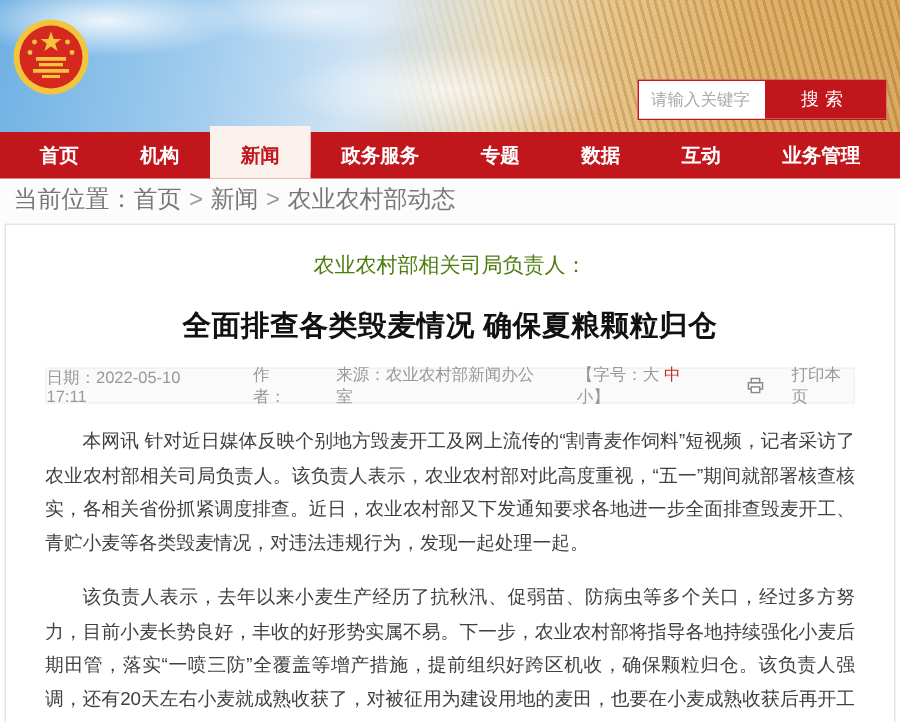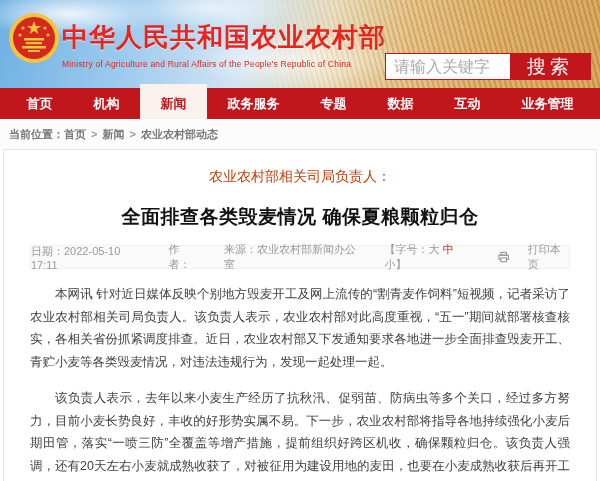--- a/index.html
+++ b/index.html
@@ -18,43 +18,43 @@
     background:repeating-linear-gradient(75deg, rgba(171,115,38,.28) 0 2px, rgba(245,214,150,.25) 2px 5px);
     -webkit-mask-image:linear-gradient(to right, transparent, #000 45%);
     mask-image:linear-gradient(to right, transparent, #000 45%); }
   .emblem { position:absolute; left:8px; top:12px; width:52px; height:52px; z-index:2; }
   .brand { position:absolute; left:62px; top:20px; z-index:2; }
   .brand-title { font-size:26px; font-weight:bold; color:#e8241c; letter-spacing:1px;
     font-family:"Liberation Serif","DejaVu Serif",serif; text-shadow:0 1px 0 rgba(255,255,255,.6); }
   .brand-sub { margin-top:4px; font-size:8.5px; color:#e8241c; letter-spacing:.2px; }
   .search { position:absolute; right:9px; top:53px; display:flex; height:27px; z-index:3;
     border:1px solid #c2161d; background:#fff; }
-  .search input { width:124px; height:100%; border:none; outline:none; padding:0 8px;
-    font-size:16px; color:#333; }
+  .search input { width:84px; height:100%; border:none; outline:none; padding:0 8px;
+    font-size:11px; color:#333; }
   .search input::placeholder { color:#aaa; }
   .search .search-btn { width:80px; height:100%; border:none; background:#c2161d; color:#fff;
-    font-size:19px; letter-spacing:4px; cursor:pointer; }
+    font-size:12px; letter-spacing:4px; cursor:pointer; }
 
   
   .nav { position:relative; height:31px; background:#c2161d; display:flex;
     align-items:stretch; padding:0 6px; z-index:4; }
   .nav-item { min-width:62px; text-align:center; line-height:31px; color:#fff;
     font-size:13px; font-weight:bold; cursor:pointer; padding:0 6px; flex:1 1 auto; }
   .nav-item.active { background:#faf0ec; color:#c2161d; box-shadow:0 -4px 0 #faf0ec; }
 
   
-  .breadcrumb { height:30px; line-height:30px; padding-left:9px; font-size:11px; color:#777;
-    background:#fcfcfc;font-weight:bold; }
+  .breadcrumb { height:30px; line-height:30px; padding-left:9px; font-size:16px; color:#777;
+    background:#fcfcfc; }
   .breadcrumb a { color:#777; text-decoration:none; cursor:pointer; }
   .crumb-sep { margin:0 5px; color:#999; }
 
   
   .card { margin:0 3px; border:1px solid #e4e4e4; background:#fff; min-height:330px;
     padding:14px 26px 20px 26px; }
-  .art-title1 { text-align:center; font-size:14px; color:#c2410c; margin-top:4px;
+  .art-title1 { text-align:center; font-size:14px; color:#4d7c0f; margin-top:4px;
     font-family:"Liberation Serif","DejaVu Serif",serif; }
   .art-title2 { text-align:center; font-size:19px; font-weight:bold; color:#111; margin-top:18px;
     font-family:Liberation Sans, sans-serif; letter-spacing:.5px; }
   .meta { margin-top:15px; height:24px; background:#fafafa; border:1px solid #f1f1f1;
     display:flex; align-items:center; justify-content:center; gap:24px;
     font-size:11px; color:#999; }
   .meta .red { color:#c42b21; }
   .meta .clickable { cursor:pointer; }
   .meta .print { display:flex; align-items:center; gap:18px; cursor:pointer; }
   .meta svg { display:block; }
@@ -72,24 +72,20 @@
     <polygon points="26,9 27.8,14 33,14 28.8,17 30.4,22 26,19 21.6,22 23.2,17 19,14 24.2,14" fill="#f3c53d"></polygon>
     <circle cx="15" cy="16" r="1.6" fill="#f3c53d"></circle>
     <circle cx="37" cy="16" r="1.6" fill="#f3c53d"></circle>
     <circle cx="12" cy="23" r="1.6" fill="#f3c53d"></circle>
     <circle cx="40" cy="23" r="1.6" fill="#f3c53d"></circle>
     <rect x="16" y="26" width="20" height="2.5" fill="#f3c53d"></rect>
     <rect x="18" y="30" width="16" height="2.2" fill="#f3c53d"></rect>
     <rect x="14" y="34" width="24" height="2.5" fill="#f3c53d"></rect>
     <rect x="20" y="38" width="12" height="2" fill="#f3c53d"></rect>
   </svg>
-  <div class="brand">
-    <div class="brand-title">中华人民共和国农业农村部</div>
-    <div class="brand-sub">Ministry of Agriculture and Rural Affairs of the People's Republic of China</div>
-  </div>
   <div class="search">
     <input type="text" placeholder="请输入关键字" style="">
     <button class="search-btn">搜索</button>
   </div>
 </div>
 
 <div class="nav">
   <div class="nav-item">首页</div>
   <div class="nav-item">机构</div>
   <div class="nav-item active">新闻</div>

